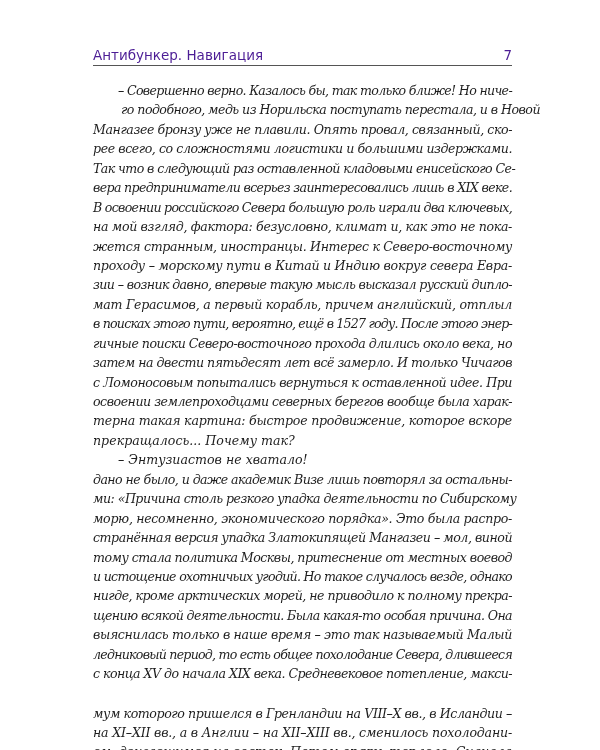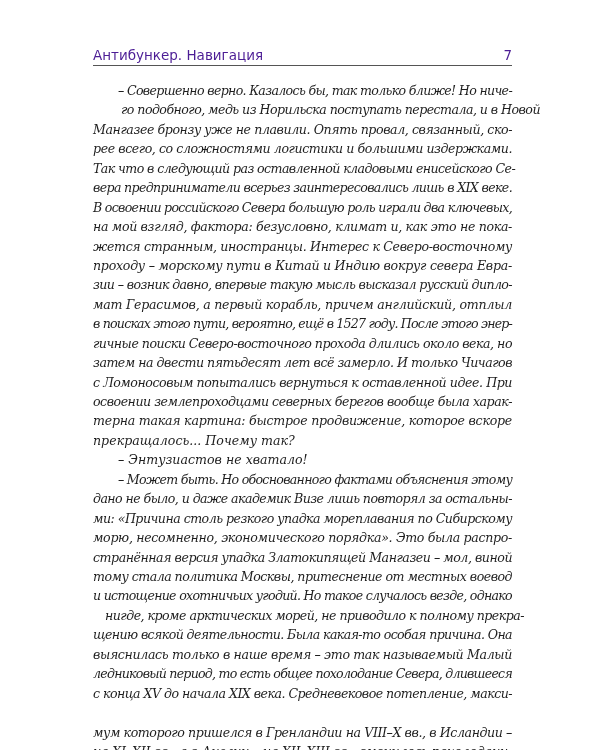--- a/index.html
+++ b/index.html
@@ -46,28 +46,27 @@
       <span class="line" style="letter-spacing: -0.606px;">зии – возник давно, впервые такую мысль высказал русский дипло-</span>
       <span class="line" style="letter-spacing: -0.242px;">мат Герасимов, а первый корабль, причем английский, отплыл</span>
       <span class="line" style="letter-spacing: -0.8px;">в поисках этого пути, вероятно, ещё в 1527 году. После этого энер-</span>
       <span class="line" style="letter-spacing: -0.497px;">гичные поиски Северо-восточного прохода длились около века, но</span>
       <span class="line" style="letter-spacing: -0.493px;">затем на двести пятьдесят лет всё замерло. И только Чичагов</span>
       <span class="line" style="letter-spacing: -0.445px;">с Ломоносовым попытались вернуться к оставленной идее. При</span>
       <span class="line" style="letter-spacing: -0.478px;">освоении землепроходцами северных берегов вообще была харак-</span>
       <span class="line" style="letter-spacing: -0.247px;">терна такая картина: быстрое продвижение, которое вскоре</span>
       <span class="line last" style="letter-spacing: 0px;">прекращалось... Почему так?</span>
       <span class="line indent last" style="letter-spacing: 0px;">– Энтузиастов не хватало!</span>
-      <span class="line indent" style="letter-spacing: -0.715px;">– Может быть. Но обоснованного фактами объяснения этому</span>
       <span class="line" style="letter-spacing: -0.571px;">дано не было, и даже академик Визе лишь повторял за остальны-</span>
-      <span class="line" style="letter-spacing: -0.52px;">ми: «Причина столь резкого упадка мореплавания по Сибирскому</span>
+      <span class="line" style="letter-spacing: -0.52px;">ми: «Причина столь резкого упадка деятельности по Сибирскому</span>
       <span class="line" style="letter-spacing: -0.322px;">морю, несомненно, экономического порядка». Это была распро-</span>
       <span class="line" style="letter-spacing: -0.474px;">странённая версия упадка Златокипящей Мангазеи – мол, виной</span>
       <span class="line" style="letter-spacing: -0.518px;">тому стала политика Москвы, притеснение от местных воевод</span>
       <span class="line" style="letter-spacing: -0.716px;">и истощение охотничьих угодий. Но такое случалось везде, однако</span>
-      <span class="line" style="letter-spacing: -0.526px; margin-left: 12px;">нигде, кроме арктических морей, не приводило к полному прекра-</span>
+      <span class="line" style="letter-spacing: -0.526px;">нигде, кроме арктических морей, не приводило к полному прекра-</span>
       <span class="line" style="letter-spacing: -0.611px;">щению всякой деятельности. Была какая-то особая причина. Она</span>
       <span class="line" style="letter-spacing: -0.354px;">выяснилась только в наше время – это так называемый Малый</span>
       <span class="line" style="letter-spacing: -0.759px;">ледниковый период, то есть общее похолодание Севера, длившееся</span>
       <span class="line" style="letter-spacing: -0.53px;">с конца XV до начала XIX века. Средневековое потепление, макси-</span>
       <span class="line" style="letter-spacing: -0.411px; margin-top: 20px;">мум которого пришелся в Гренландии на VIII–X вв., в Исландии –</span>
       <span class="line" style="letter-spacing: -0.194px;">на XI–XII вв., а в Англии – на XII–XIII вв., сменилось похолодани-</span>
       <span class="line" style="letter-spacing: -0.009px;">ем, двигавшимся на восток. Потом опять теплело. Сначала</span>
     </div>
 </div>
 

